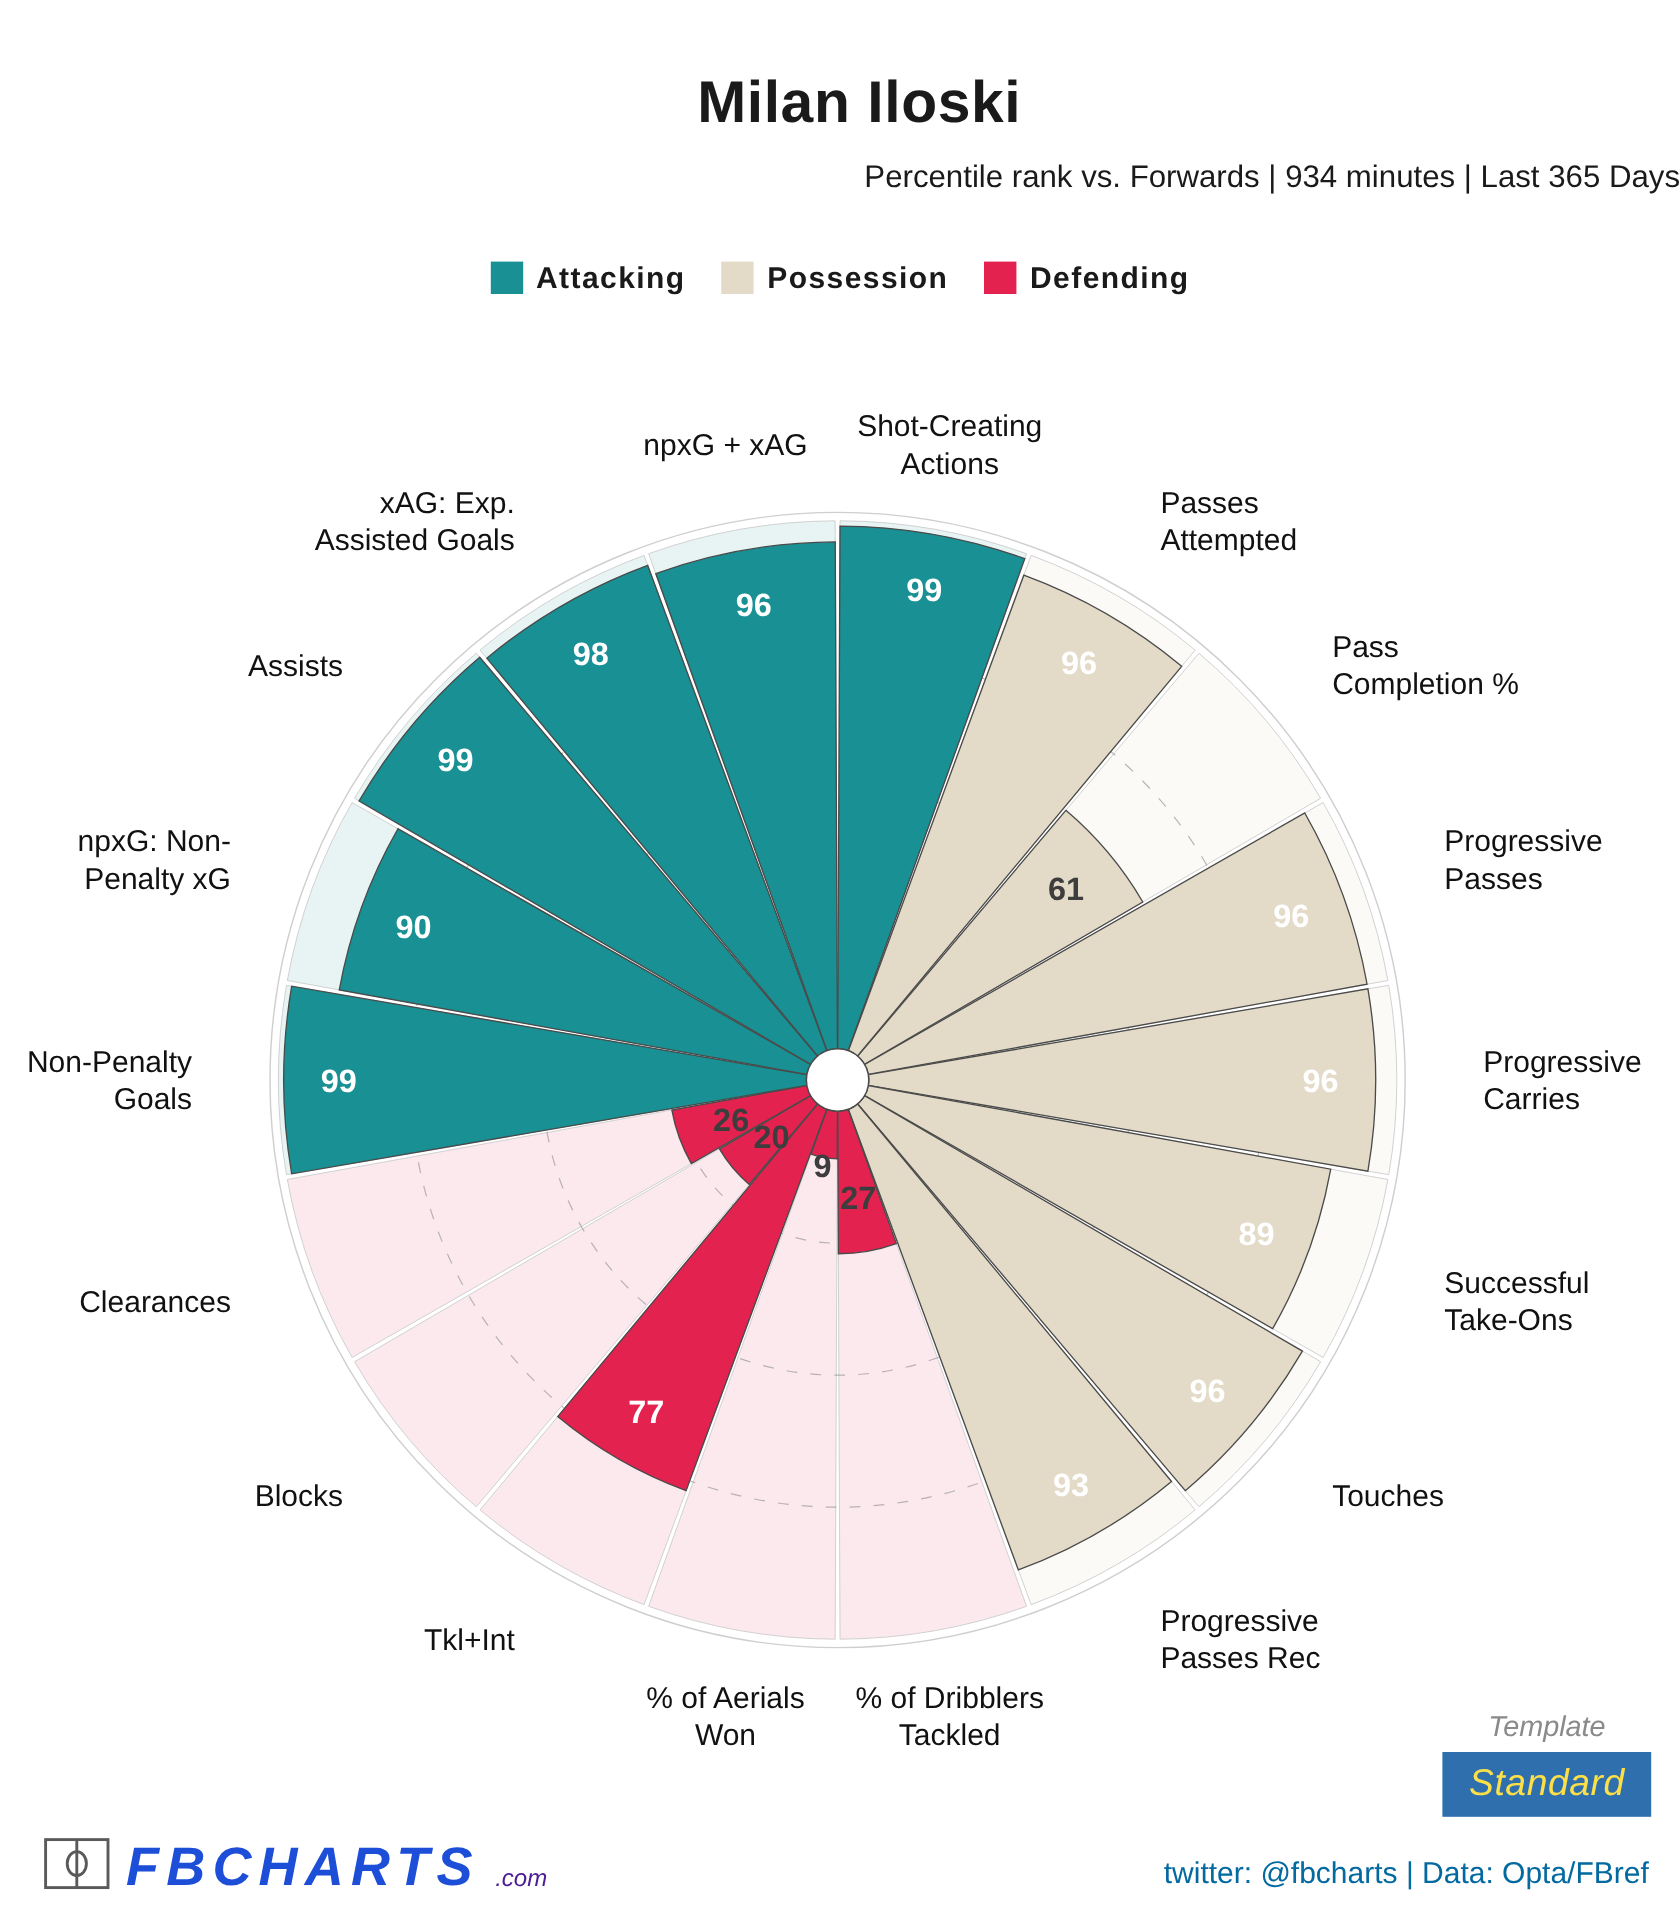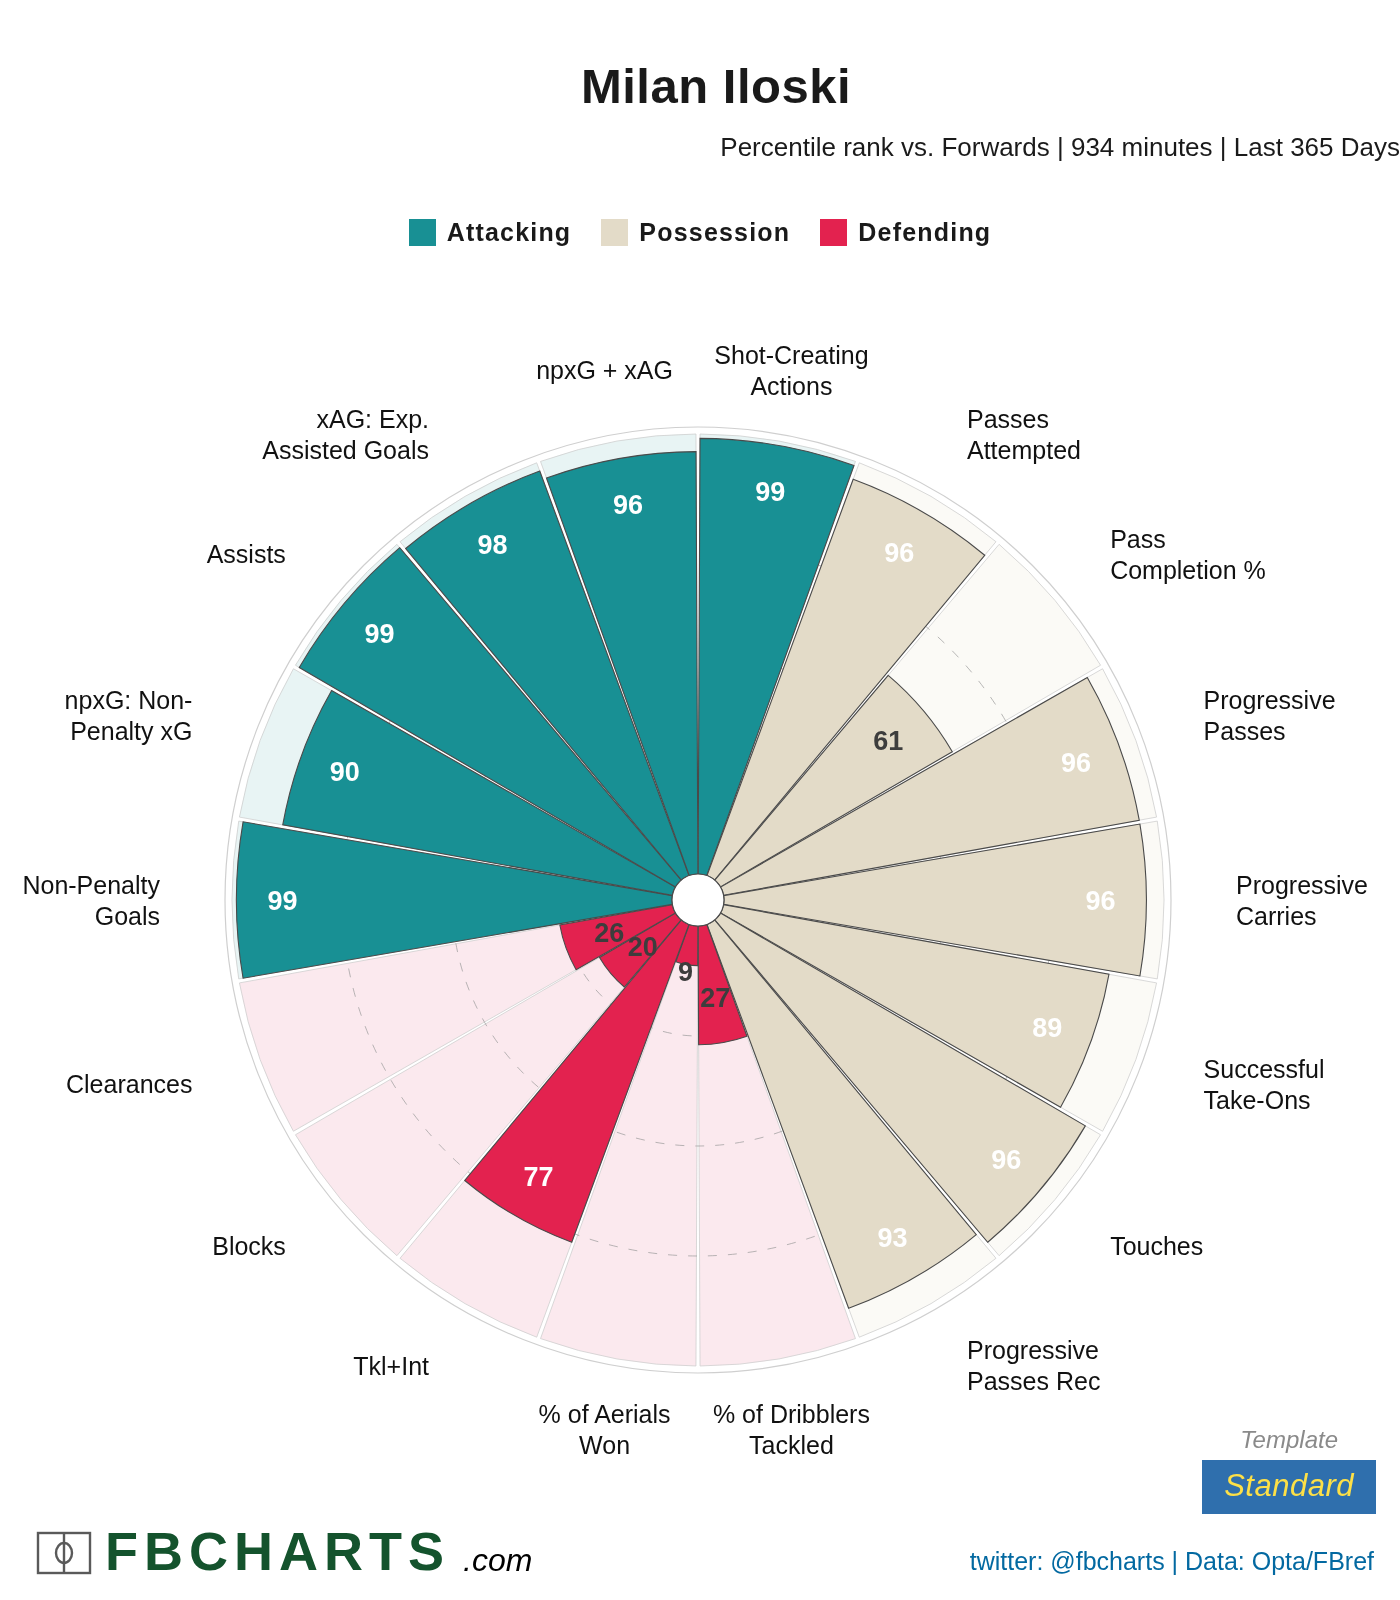--- a/index.html
+++ b/index.html
@@ -39,21 +39,20 @@
     top: 218px;
     left: 0;
     width: 1400px;
     display: flex;
     justify-content: center;
     align-items: center;
     gap: 30px;
   }
   .legend-entry {
     display: flex;
-    align-items: center;
     gap: 11px;
   }
   .legend-swatch {
     width: 27px;
     height: 27px;
     display: block;
   }
   .legend-label {
     font-size: 25px;
     font-weight: bold;
@@ -78,31 +77,32 @@
   }
   #footer-logo {
     position: absolute;
     left: 36px;
     bottom: 22px;
     display: flex;
     align-items: flex-end;
     gap: 13px;
   }
   .logo-word {
-    font-size: 54px;
+    font-size: 45px;
     font-weight: bold;
     letter-spacing: 6px;
-    color: #14532d;
+    color: #1d4ed8;
     font-family: "Liberation Sans", sans-serif;
     line-height: 1;
+    font-style: italic;
   }
   .logo-dotcom {
-    font-size: 32px;
+    font-size: 20px;
     font-style: italic;
-    color: #000000;
+    color: #4c1d95;
     letter-spacing: 0px;
     line-height: 1;
     padding-bottom: 2px;
   }
   #template-block {
     position: absolute;
     right: 24px;
     bottom: 86px;
     text-align: center;
     font-style: italic;

